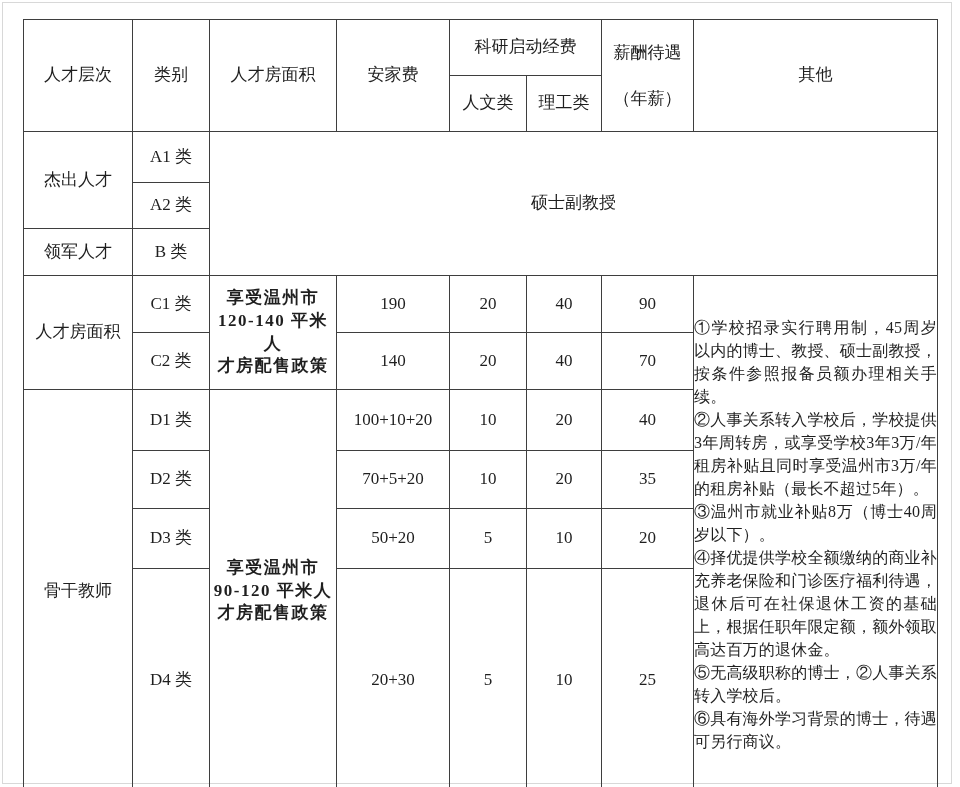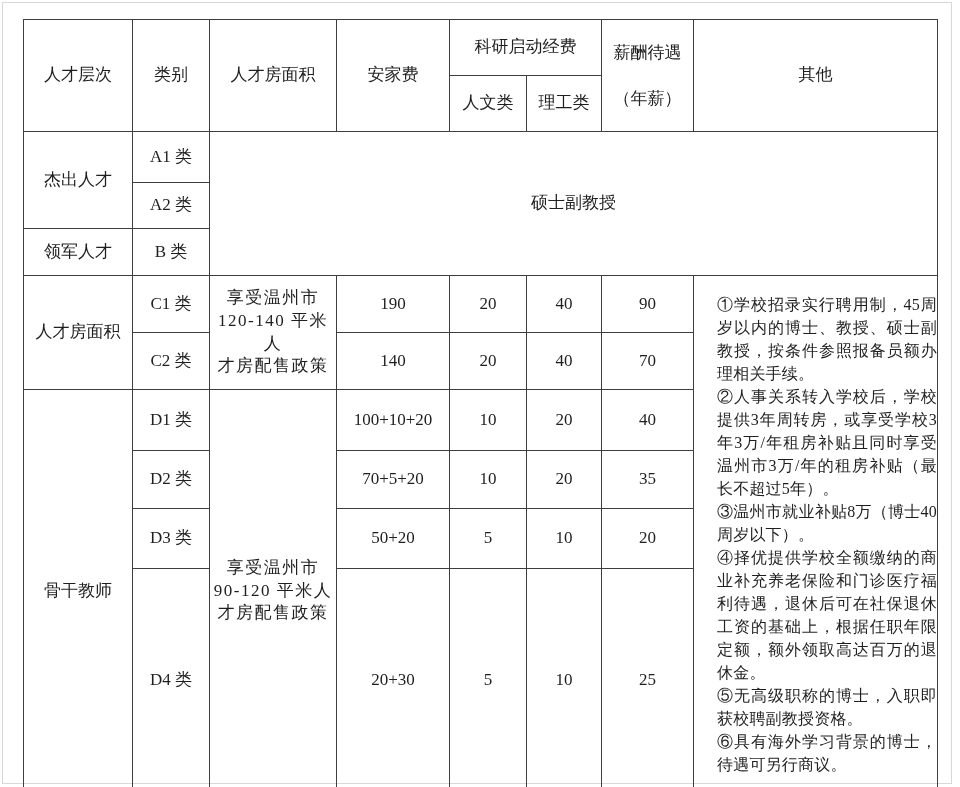--- a/index.html
+++ b/index.html
@@ -22,29 +22,28 @@
     font-size:17px;padding:0;line-height:1.35;
     overflow:hidden;
   }
   tr.r1{height:56px}  tr.r2{height:56px}  tr.r3{height:51px}
   tr.r4{height:46px}  tr.r5{height:47px}  tr.r6{height:57px}
   tr.r7{height:57px}  tr.r8{height:61px}  tr.r9{height:58px}
   tr.r10{height:60px} tr.r11{height:224px}
   td.th-salary div{line-height:46px;}
   td.housing{
     text-align:left;font-size:15.5px;letter-spacing:1.5px;
-    line-height:21px;white-space:pre-line;padding:2px 1px 2px 4px;
+    line-height:21px;white-space:pre-line;padding:2px 1px 2px 4px;font-weight:bold;
   }
   td.other{
     vertical-align:top;text-align:left;padding:3px 5px 2px 6px;
   }
   td.other .note{
     font-size:16px;line-height:23px;text-align:justify;
     letter-spacing:0.2px;
-    margin-left:23px;
   }
 </style>
 </head>
 <body>
 
 <div class="frame"></div>
 
 <table class="policy">
   <colgroup>
     <col style="width:109px">
@@ -95,21 +94,21 @@
 才房配售政策</td>
       <td>190</td>
       <td>20</td>
       <td>40</td>
       <td>90</td>
       <td rowspan="6" class="other">
         <div class="note">①学校招录实行聘用制，45周岁以内的博士、教授、硕士副教授，按条件参照报备员额办理相关手续。</div>
         <div class="note">②人事关系转入学校后，学校提供3年周转房，或享受学校3年3万/年租房补贴且同时享受温州市3万/年的租房补贴（最长不超过5年）。</div>
         <div class="note">③温州市就业补贴8万（博士40周岁以下）。</div>
         <div class="note">④择优提供学校全额缴纳的商业补充养老保险和门诊医疗福利待遇，退休后可在社保退休工资的基础上，根据任职年限定额，额外领取高达百万的退休金。</div>
-        <div class="note">⑤无高级职称的博士，入职即获校聘副教授资格。</div>
+        <div class="note">⑤无高级职称的博士，②人事关系转入学校后。</div>
         <div class="note">⑥具有海外学习背景的博士，待遇可另行商议。</div>
       </td>
     </tr>
     <tr class="r7">
       <td>C2 类</td>
       <td>140</td>
       <td>20</td>
       <td>40</td>
       <td>70</td>
     </tr>

